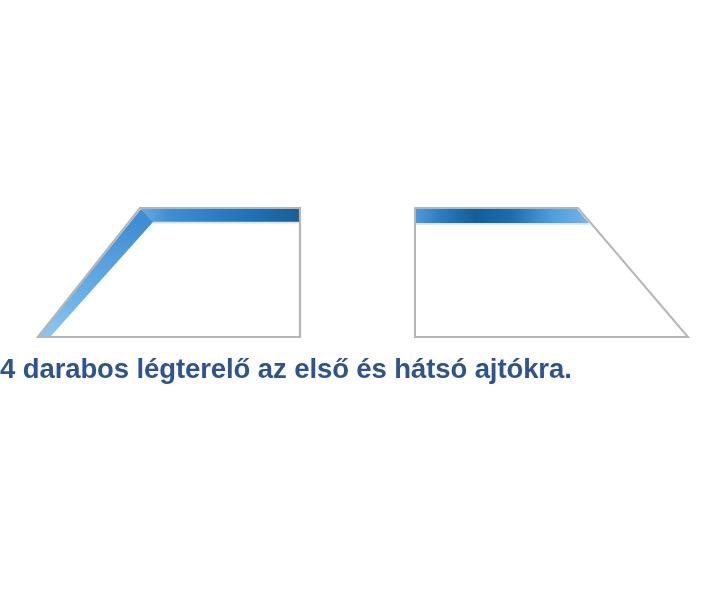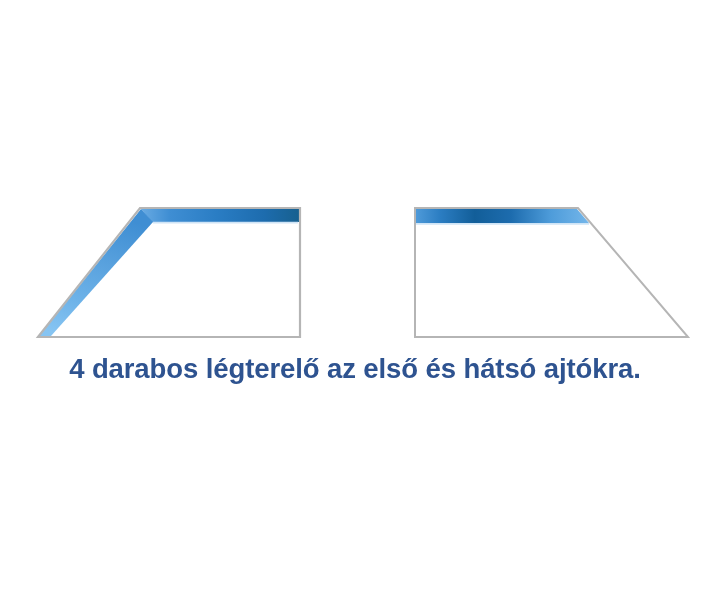--- a/index.html
+++ b/index.html
@@ -25,21 +25,21 @@
   .figure-svg {
     display: block;
     width: 710px;
     height: 613px;
   }
   .caption {
     position: absolute;
     left: 0;
     top: 352px;
     width: 710px;
-    text-align: center;
+    text-align: left;
     font-family: "Liberation Sans", sans-serif;
     font-weight: bold;
     font-size: 27.5px;
     letter-spacing: -0.1px;
     line-height: 34px;
     white-space: nowrap;
     color: #2e5390;
   }
 </style>
 </head>

